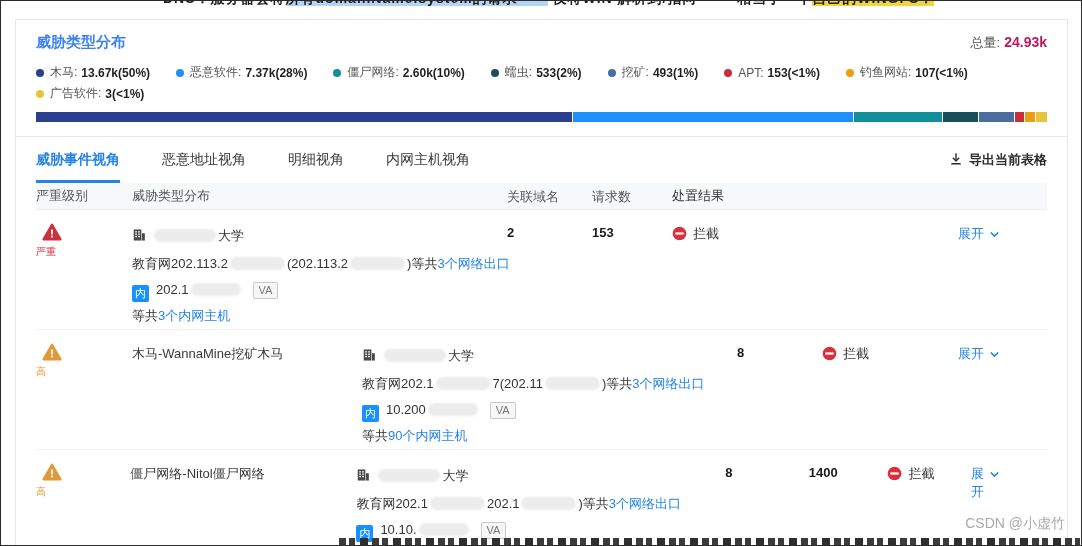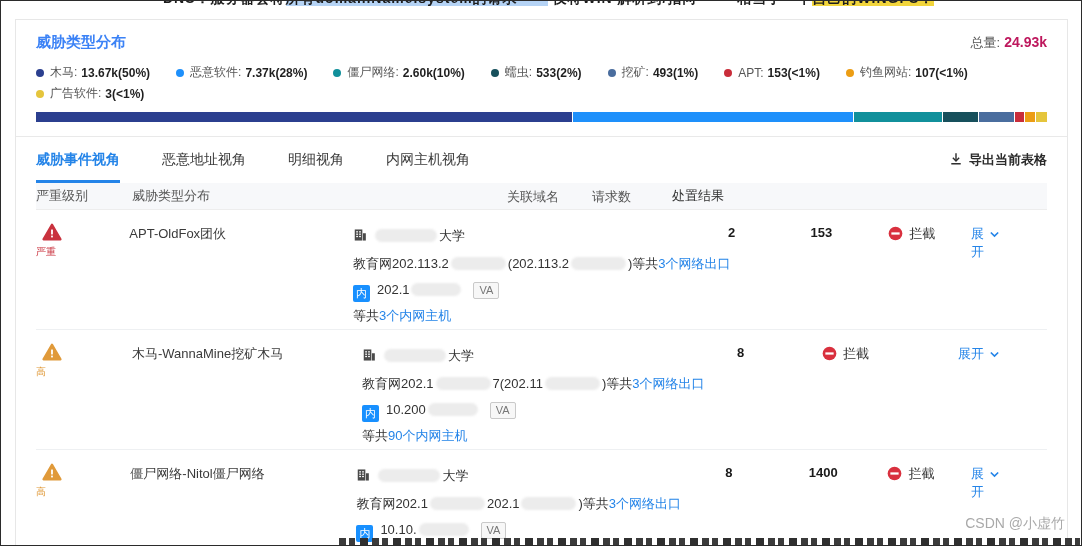--- a/index.html
+++ b/index.html
@@ -169,21 +169,20 @@
 
     <div class="trow">
       <div class="c c-sev">
         <span class="sev-ico" style="color: rgb(201, 50, 62);"><svg width="20" height="18" viewBox="0 0 24 22">
               <path d="M12 2 L22.5 20 H1.5 Z" fill="currentColor" stroke="currentColor" stroke-width="2.5" stroke-linejoin="round"></path>
               <rect x="10.9" y="8" width="2.2" height="6" fill="#fff"></rect>
               <rect x="10.9" y="15.4" width="2.2" height="2.2" fill="#fff"></rect>
             </svg></span>
         <span class="sev-label" style="color: rgb(201, 50, 62);">严重</span>
       </div>
-      <div class="c c-event">APT-OldFox团伙</div>
       <div class="c c-req">
         <div class="rl"><span class="bld-ico"><svg width="14" height="14" viewBox="0 0 24 24">
                 <rect x="3" y="2.5" width="13" height="19" fill="#4a4a4a"></rect>
                 <rect x="17" y="9" width="5" height="12.5" fill="#4a4a4a"></rect>
                 <g fill="#fff">
                   <rect x="5.5" y="5.5" width="3" height="2.2"></rect>
                   <rect x="10.5" y="5.5" width="3" height="2.2"></rect>
                   <rect x="5.5" y="9.5" width="3" height="2.2"></rect>
                   <rect x="10.5" y="9.5" width="3" height="2.2"></rect>
                   <rect x="5.5" y="13.5" width="3" height="2.2"></rect>

